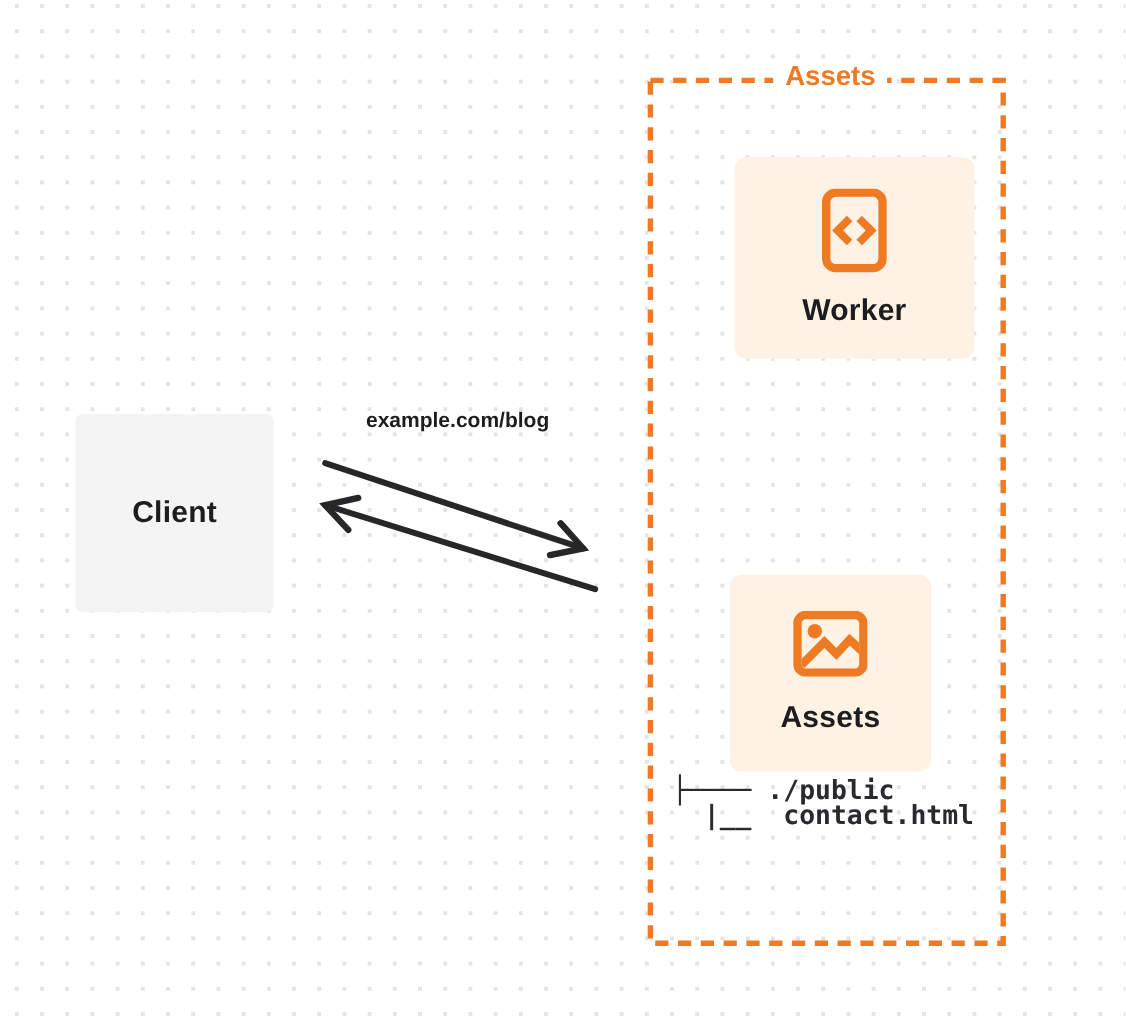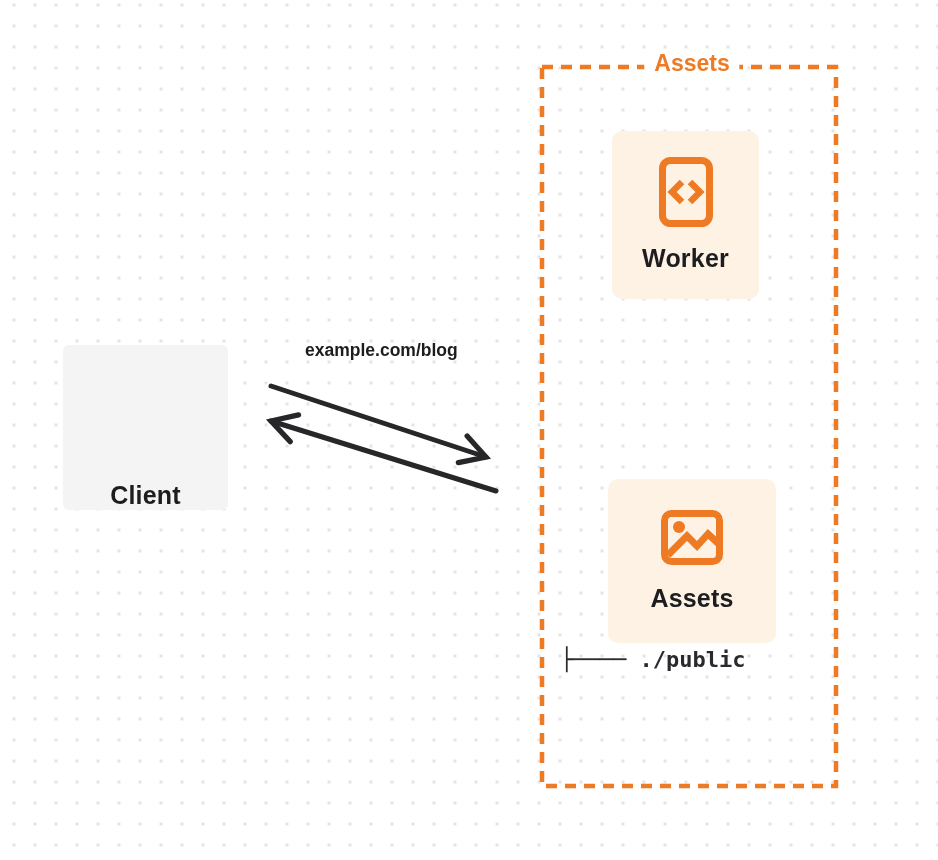--- a/index.html
+++ b/index.html
@@ -23,21 +23,21 @@
     pointer-events: none;
   }
 
   .client-box {
     position: absolute;
     left: 63px; top: 345px;
     width: 165px; height: 165px;
     background: #f4f4f5;
     border-radius: 6px;
     display: flex;
-    align-items: flex-end;
+    align-items: center;
     justify-content: center;
   }
   .client-box .node-label {
     font-size: 25px;
     font-weight: 700;
     color: #1d1d20;
     letter-spacing: 0.2px;
   }
 
   .request-label {
@@ -62,21 +62,21 @@
 
   .card {
     position: absolute;
     background: #fdf2e4;
     border-radius: 10px;
     display: flex;
     flex-direction: column;
     align-items: center;
     justify-content: center;
   }
-  .worker-card { left: 612px; top: 131px; width: 147px; height: 168px; }
+  .worker-card { left: 612px; top: 131px; width: 200px; height: 168px; }
   .assets-card { left: 608px; top: 479px; width: 168px; height: 164px; }
   .card .node-label {
     font-size: 25px;
     font-weight: 700;
     color: #1d1d20;
     letter-spacing: 0.2px;
   }
   .worker-card .icon-wrap { margin-bottom: 13px; }
   .assets-card .icon-wrap { margin-bottom: 15px; }
 
@@ -142,15 +142,16 @@
           <path d="M4 48 L26 26 L36 36 L47 24 L60 36" fill="none" stroke="#ee7a23" stroke-width="7" stroke-linejoin="miter"></path>
         </g>
         <rect x="3.5" y="3.5" width="55" height="48" rx="7" fill="none" stroke="#ee7a23" stroke-width="7"></rect>
       </svg>
     </span>
     <span class="node-label">Assets</span>
   </div>
 
   <div class="file-tree">
     <div class="tree-line">├──── ./public</div>
+    <div class="tree-line">  |__  contact.html</div>
   </div>
 
 </div>
 
 </body></html>

